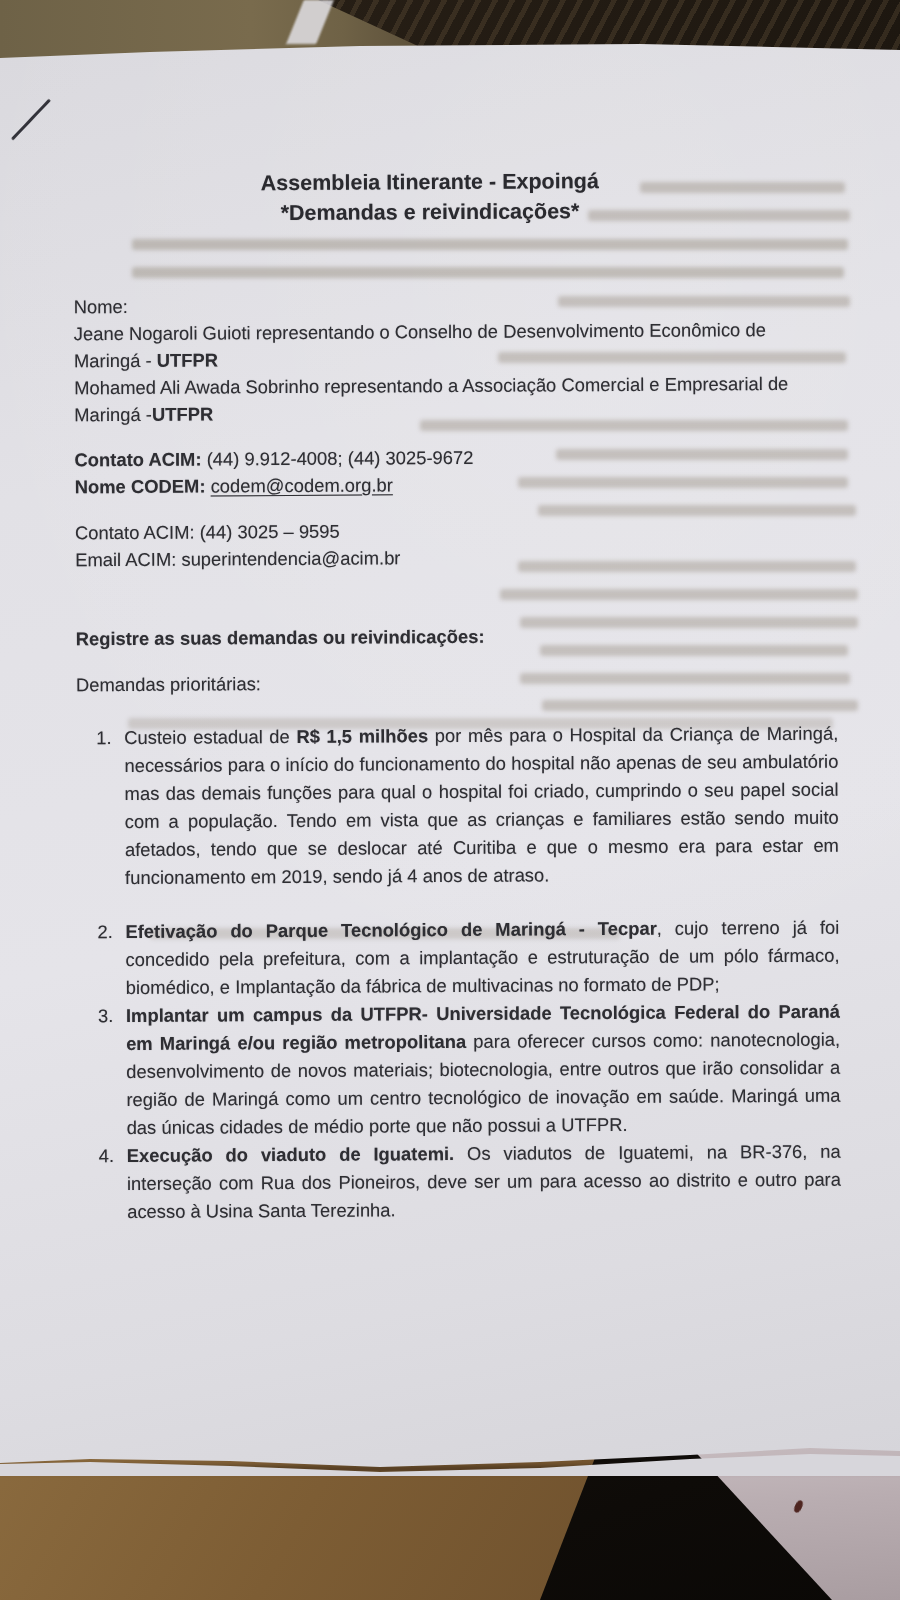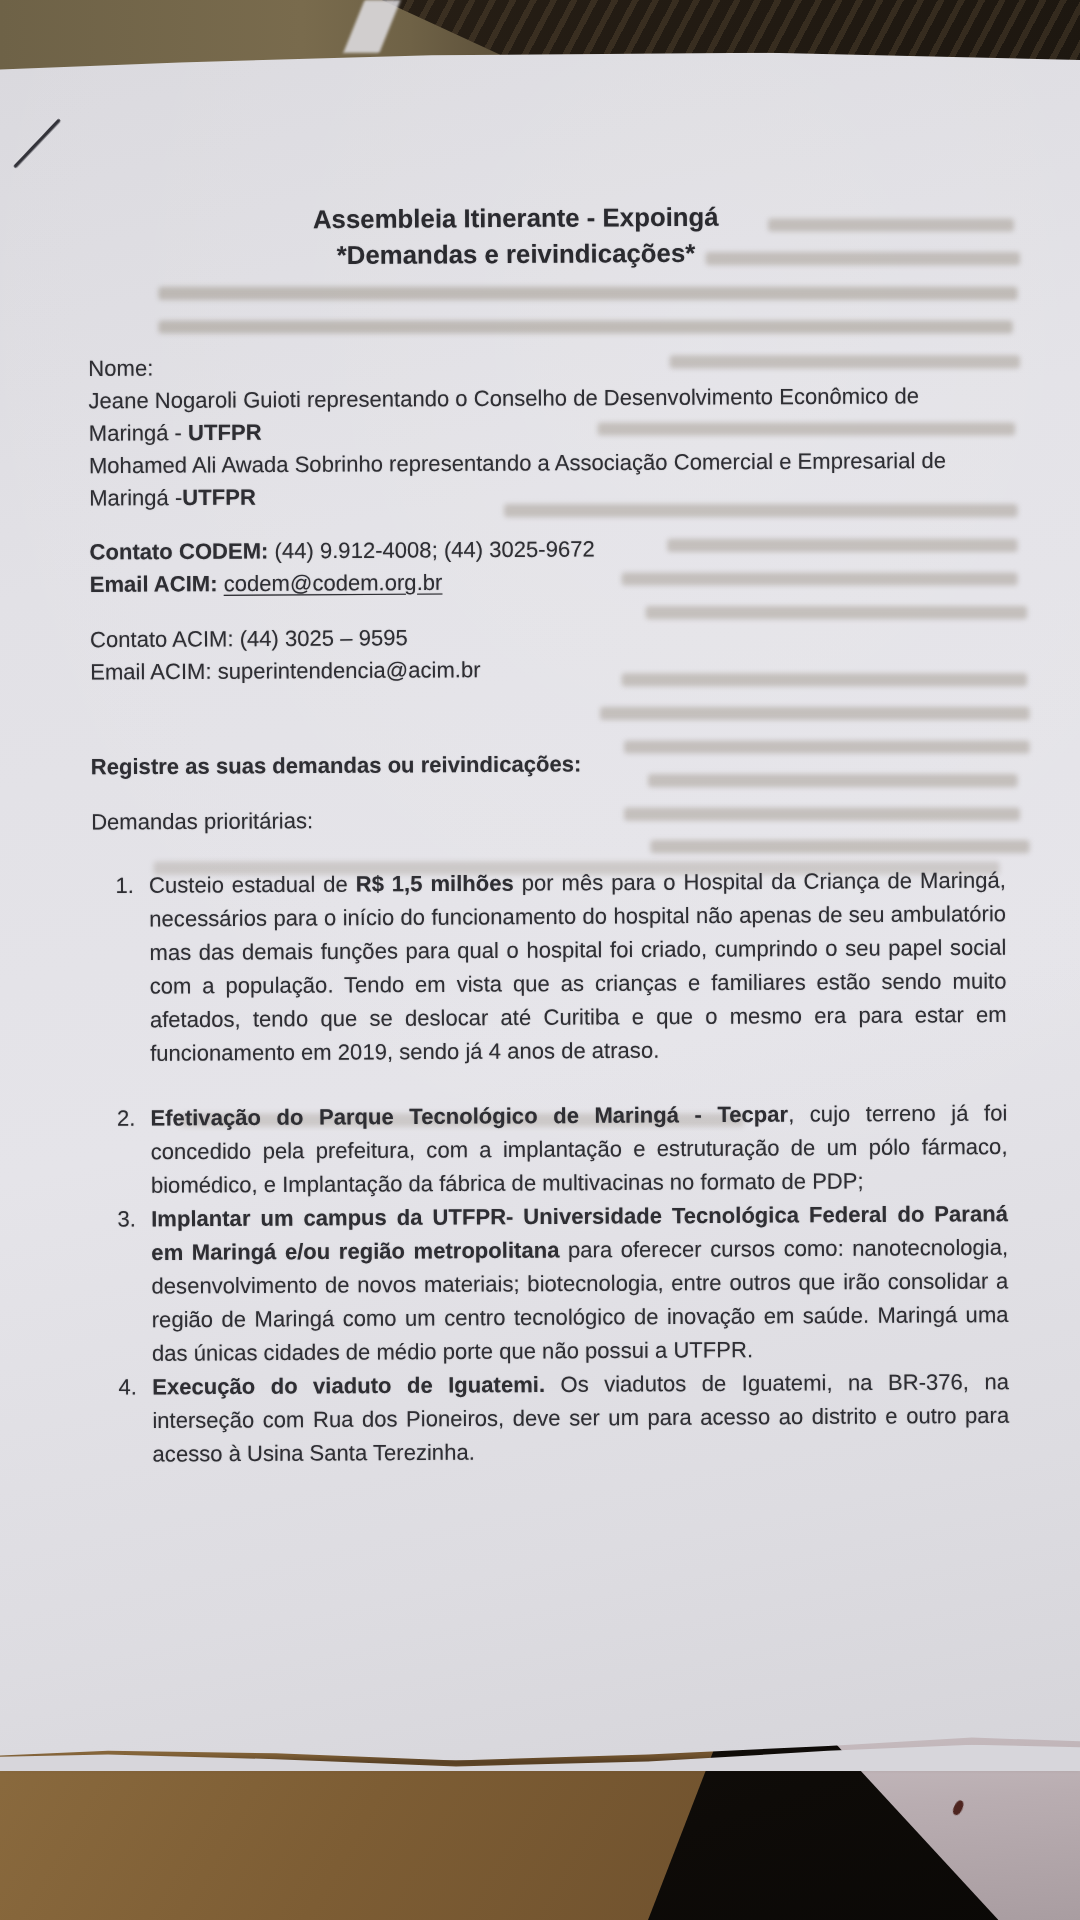--- a/index.html
+++ b/index.html
@@ -121,22 +121,22 @@
         <div>*Demandas e reivindicações*</div>
       </div>
 
       <div class="blk names-block">
         <div>Nome:</div>
         <div><span>Jeane Nogaroli Guioti representando o Conselho de Desenvolvimento Econômico de Maringá - </span><b>UTFPR</b></div>
         <div><span>Mohamed Ali Awada Sobrinho representando a Associação Comercial e Empresarial de Maringá -</span><b>UTFPR</b></div>
       </div>
 
       <div class="blk codem-block">
-        <div><b>Contato CODEM:</b><span> (44) 9.912-4008; (44) 3025-9672</span></div>
-        <div><b>Email ACIM: </b><span class="link">codem@codem.org.br</span></div>
+        <div><b>Contato ACIM:</b><span> (44) 9.912-4008; (44) 3025-9672</span></div>
+        <div><b>Nome CODEM: </b><span class="link">codem@codem.org.br</span></div>
       </div>
 
       <div class="blk acim-block">
         <div>Contato ACIM: (44) 3025 – 9595</div>
         <div>Email ACIM: superintendencia@acim.br</div>
       </div>
 
       <div class="blk register">Registre as suas demandas ou reivindicações:</div>
 
       <div class="blk priorities">Demandas prioritárias:</div>

